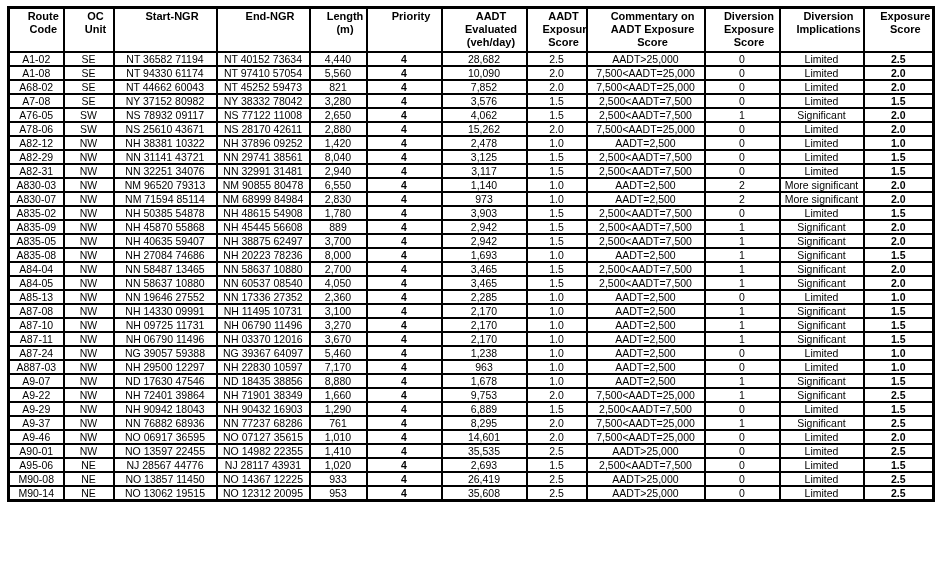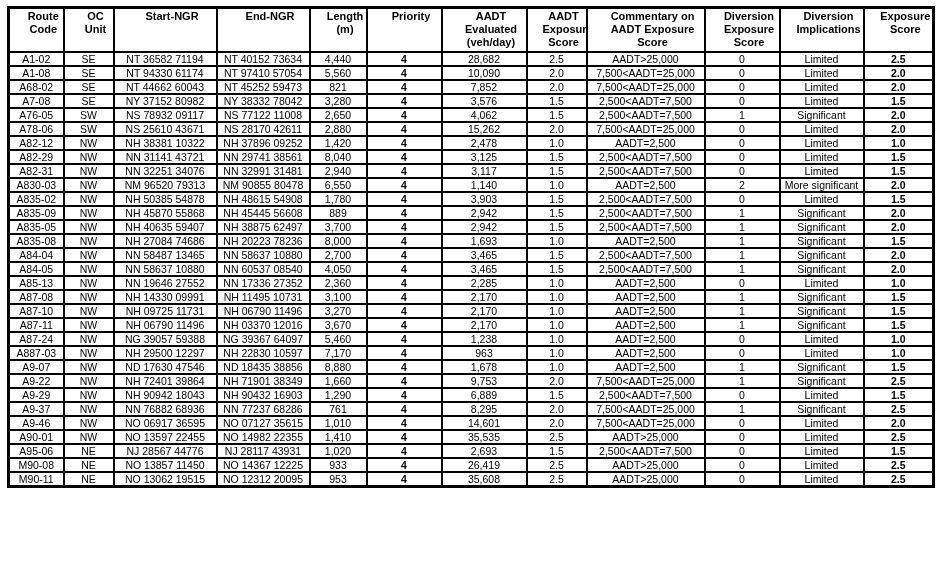--- a/index.html
+++ b/index.html
@@ -237,20 +237,34 @@
           <td>6,550</td>
           <td>4</td>
           <td>1,140</td>
           <td>1.0</td>
           <td>AADT=2,500</td>
           <td>2</td>
           <td>More significant</td>
           <td>2.0</td>
         </tr>
         <tr>
+          <td>A830-07</td>
+          <td>NW</td>
+          <td>NM 71594 85114</td>
+          <td>NM 68999 84984</td>
+          <td>2,830</td>
+          <td>4</td>
+          <td>973</td>
+          <td>1.0</td>
+          <td>AADT=2,500</td>
+          <td>2</td>
+          <td>More significant</td>
+          <td>2.0</td>
+        </tr>
+        <tr>
           <td>A835-02</td>
           <td>NW</td>
           <td>NH 50385 54878</td>
           <td>NH 48615 54908</td>
           <td>1,780</td>
           <td>4</td>
           <td>3,903</td>
           <td>1.5</td>
           <td>2,500&lt;AADT=7,500</td>
           <td>0</td>
@@ -517,21 +531,21 @@
           <td>933</td>
           <td>4</td>
           <td>26,419</td>
           <td>2.5</td>
           <td>AADT&gt;25,000</td>
           <td>0</td>
           <td>Limited</td>
           <td>2.5</td>
         </tr>
         <tr>
-          <td>M90-11</td>
+          <td>M90-14</td>
           <td>NE</td>
           <td>NO 13062 19515</td>
           <td>NO 12312 20095</td>
           <td>953</td>
           <td>4</td>
           <td>35,608</td>
           <td>2.5</td>
           <td>AADT&gt;25,000</td>
           <td>0</td>
           <td>Limited</td>

